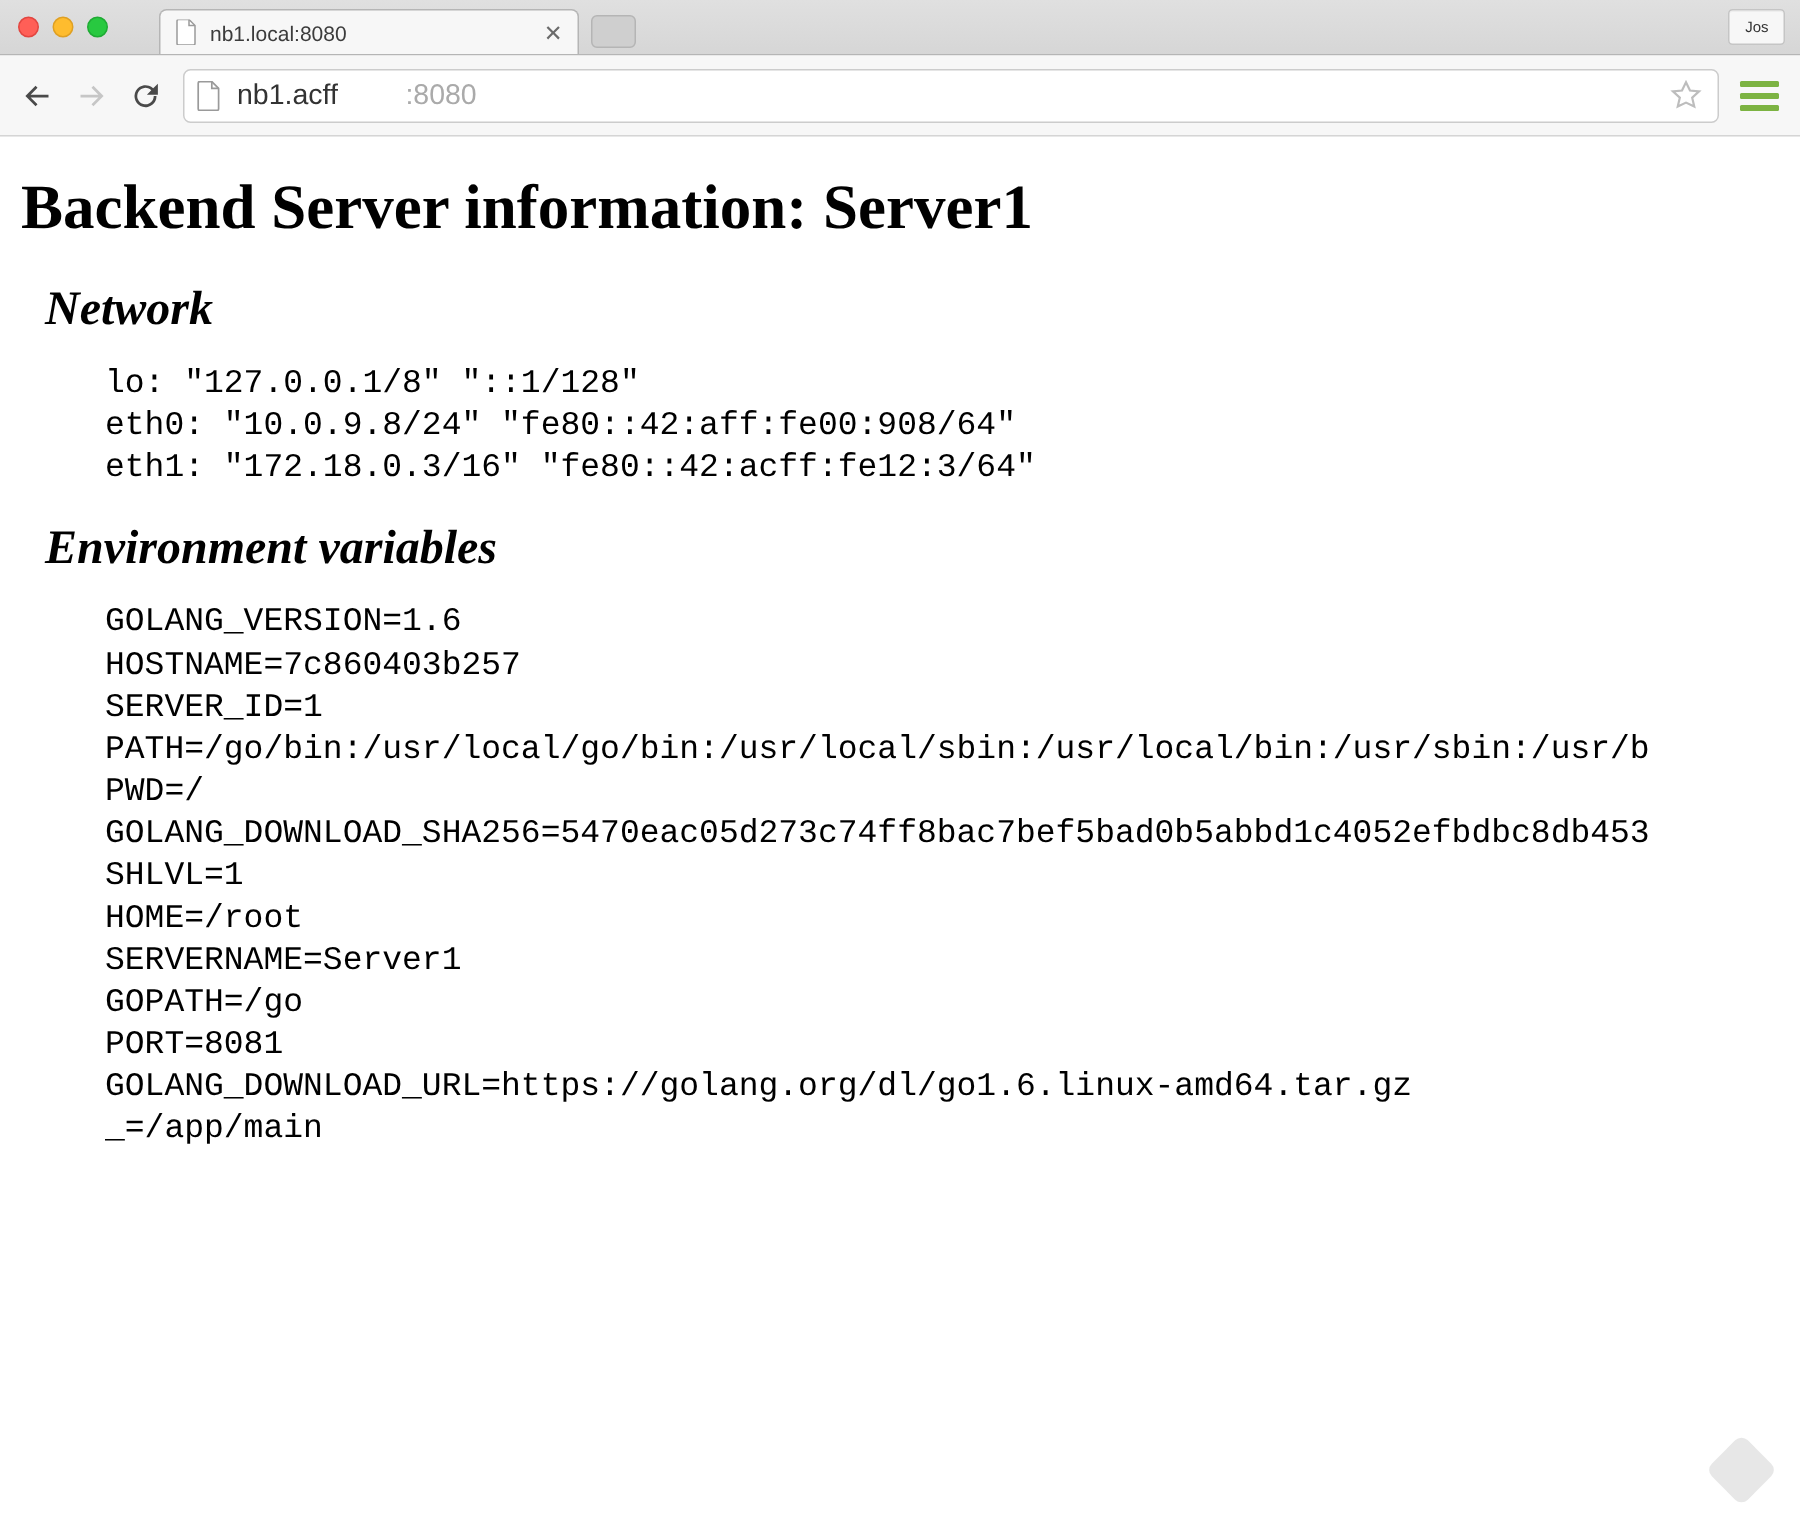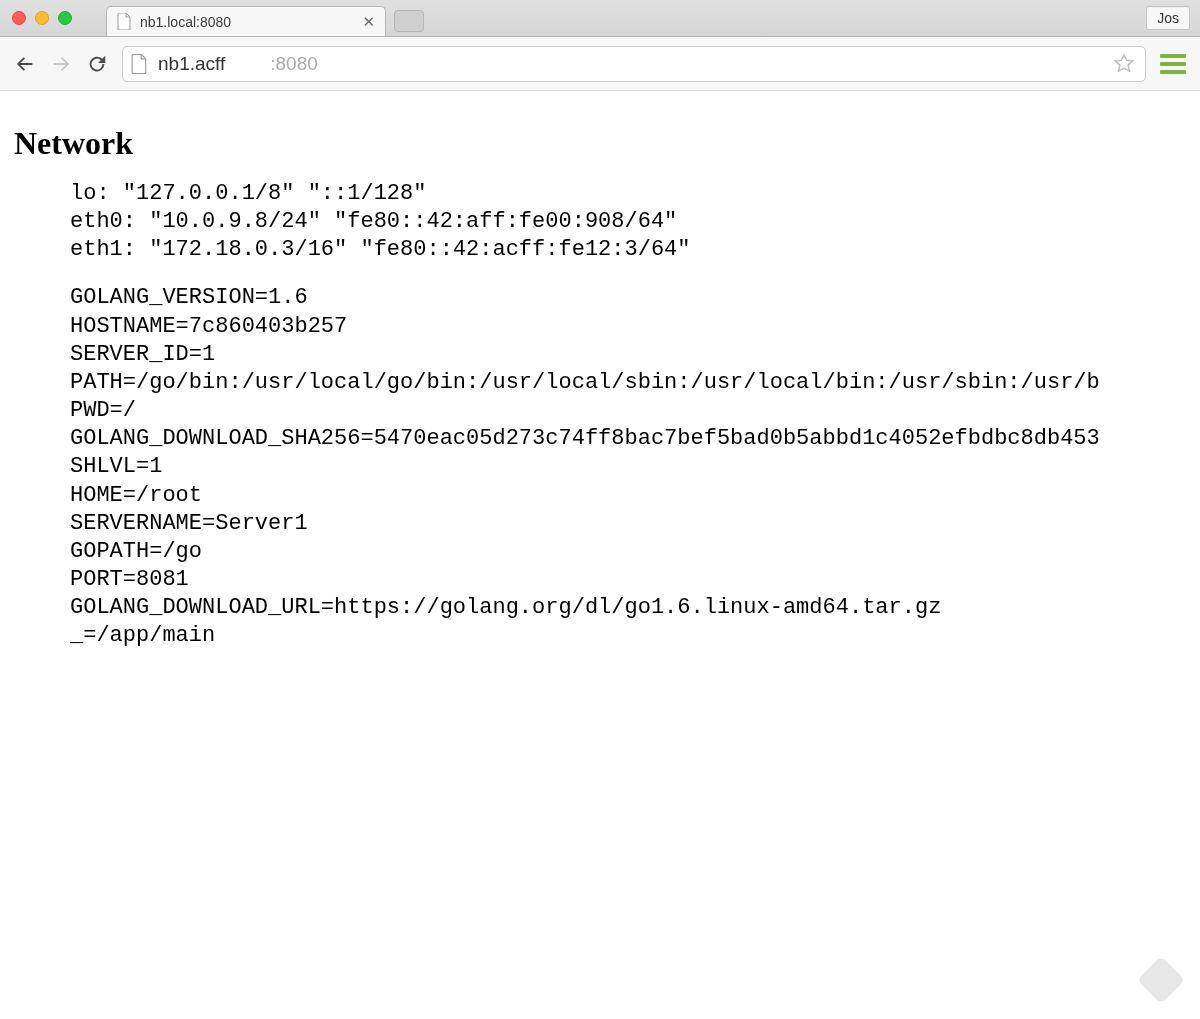--- a/index.html
+++ b/index.html
@@ -65,21 +65,21 @@
     }
     .user-btn {
       margin-left: auto;
       margin-right: 10px;
       margin-bottom: 6px;
       background: #f7f7f7;
       border: 1px solid #c5c5c5;
       border-radius: 3px;
       height: 24px;
       padding: 0 10px;
-      font-size: 14px;
+      font-size: 10px;
       color: #333;
       display:flex; align-items:center;
       box-shadow: 0 1px 0 #eee inset;
     }
     
     .toolbar {
       background: #f7f7f7;
       height: 54px;
       display:flex;
       align-items: center;
@@ -111,21 +111,21 @@
       width: 26px; display:flex; flex-direction:column; gap:4px;
     }
     .hamburger span{ height:4px; background:#7cb342; border-radius:1px; }
     
     .page {
       padding: 14px 14px 14px 14px;
       color: #000;
       font-family: "Times New Roman", Times, serif;
     }
     h1 { font-size: 42px; font-weight: bold; margin: 10px 0 24px 0; }
-    h2 { font-size: 32px; font-weight: bold; margin: 20px 0 14px 0; }
+    h2 { font-size: 32px; font-weight: bold; margin: 20px 0 14px 16px; font-style: italic; }
     pre {
       font-family: "Courier New", Courier, monospace;
       font-size: 22px;
       line-height: 1.28;
       white-space: pre;
       overflow: hidden;
       margin-left: 56px;
       margin-top: 18px;
       margin-bottom: 20px;
     }
@@ -201,26 +201,28 @@
     </span>
   </div>
   <div class="hamburger">
     <span></span>
       <span></span>
       <span></span>
   </div>
 </div>
 
 <div class="page">
+  <h1>Backend Server information: Server1</h1>
 
   <h2>Network</h2>
   <pre>lo: "127.0.0.1/8" "::1/128"
 eth0: "10.0.9.8/24" "fe80::42:aff:fe00:908/64"
 eth1: "172.18.0.3/16" "fe80::42:acff:fe12:3/64"</pre>
 
+  <h2>Environment variables</h2>
   <pre>GOLANG_VERSION=1.6
 HOSTNAME=7c860403b257
 SERVER_ID=1
 PATH=/go/bin:/usr/local/go/bin:/usr/local/sbin:/usr/local/bin:/usr/sbin:/usr/b
 PWD=/
 GOLANG_DOWNLOAD_SHA256=5470eac05d273c74ff8bac7bef5bad0b5abbd1c4052efbdbc8db453
 SHLVL=1
 HOME=/root
 SERVERNAME=Server1
 GOPATH=/go

